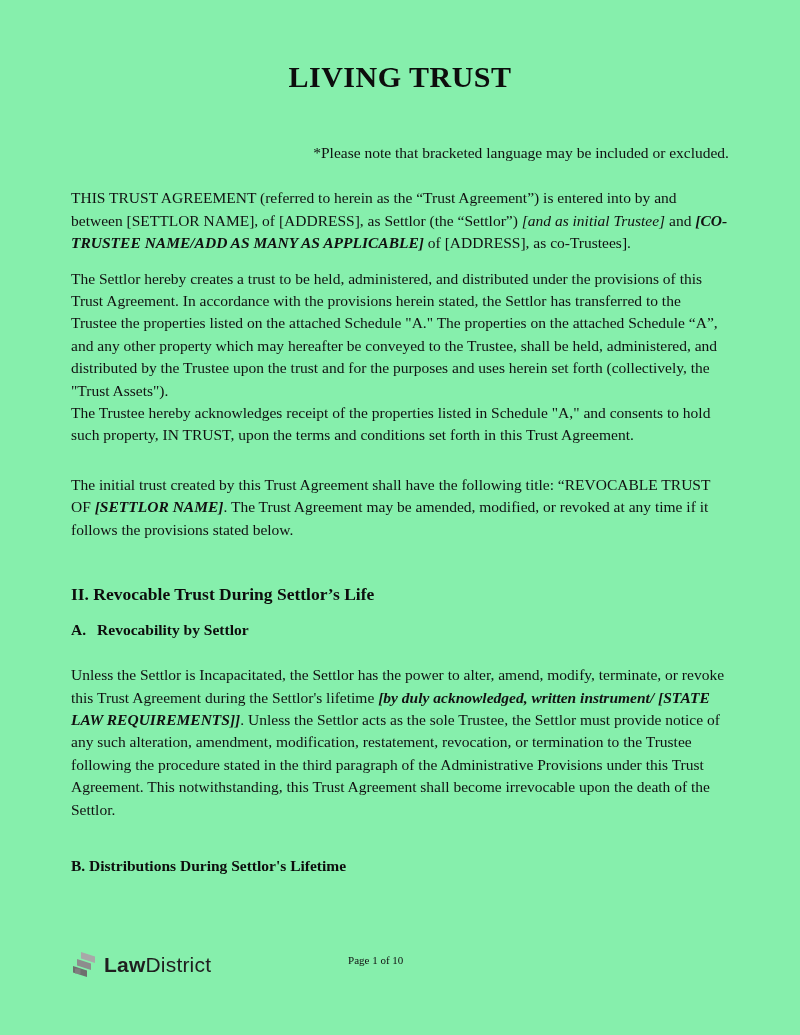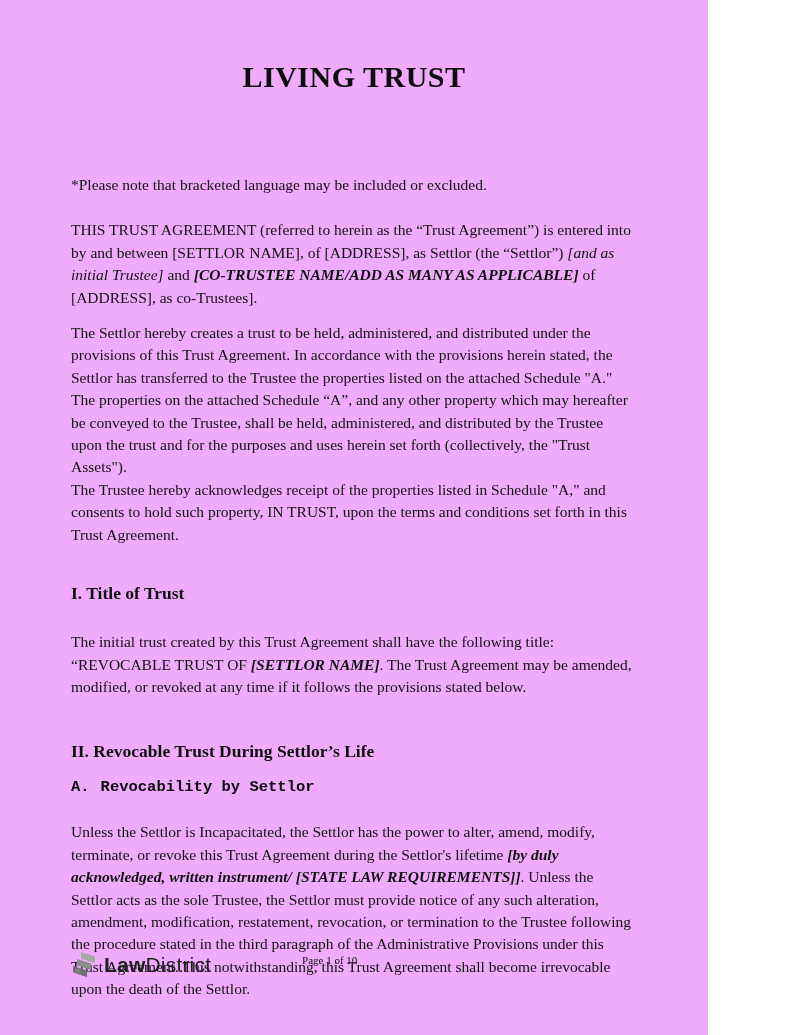--- a/index.html
+++ b/index.html
@@ -1,20 +1,20 @@
 <!DOCTYPE html>
 <html><head>
 <meta charset="utf-8">
 <style>
   html, body { margin: 0; padding: 0; background: #ffffff; }
   .page {
     position: relative;
-    width: 708px;
+    width: 800px;
     height: 1035px;
-    background: #f0abfc;
+    background: #86efac;
     font-family: "Liberation Serif", serif;
     color: #111111;
     overflow: hidden;
     box-sizing: border-box;
   }
   .content {
     padding: 0 71px;
   }
   .doc-title {
     margin: 0;
@@ -24,21 +24,21 @@
     font-weight: bold;
     letter-spacing: 0.5px;
     color: #0d0d0d;
   }
   .para {
     margin: 0;
     font-size: 15.5px;
     line-height: 22.4px;
     text-align: left;
   }
-  .note { margin-top: 80px; }
+  .note { margin-top: 48px; text-align: right; }
   .agreement { margin-top: 23px; }
   .h-witnesseth {
     margin: 34px 0 0 0;
     font-size: 17px;
     font-weight: normal;
   }
   .h-witnesseth .bold { font-weight: bold; }
   .wit-para-1 { margin-top: 13px; }
   .wit-para-2 { }
   .h-section {
@@ -49,21 +49,21 @@
   }
   .h-section-1 { margin-top: 37px; }
   .sec1-para { margin-top: 27px; }
   .h-section-2 { margin-top: 43px; }
   .h-sub {
     margin: 0;
     font-size: 15.5px;
     font-weight: bold;
     color: #0d0d0d;
   }
-  .h-sub-a { margin-top: 16px; font-family: Liberation Mono, monospace; }
+  .h-sub-a { margin-top: 16px; }
   .h-sub-a .sub-label { margin-right: 11px; }
   .sub-a-para { margin-top: 25px; }
   .h-sub-b { margin-top: 36px; }
   .italic { font-style: italic; text-align: center; }
   .bold-italic { font-style: italic; font-weight: bold; }
   .footer {
     position: absolute;
     left: 71px;
     right: 71px;
     top: 946px;
@@ -105,21 +105,20 @@
 
     <p class="para note">*Please note that bracketed language may be included or excluded.</p>
 
     <p class="para agreement"><span>THIS TRUST AGREEMENT (referred to herein as the “Trust Agreement”) is entered into by and between [SETTLOR NAME], of [ADDRESS], as Settlor (the “Settlor”) </span><span class="italic">[and as initial Trustee]</span><span> and </span><span class="bold-italic">[CO-TRUSTEE NAME/ADD AS MANY AS APPLICABLE]</span><span> of [ADDRESS], as co-Trustees].</span></p>
 
 
     <p class="para wit-para-1">The Settlor hereby creates a trust to be held, administered, and distributed under the provisions of this Trust Agreement. In accordance with the provisions herein stated, the Settlor has transferred to the Trustee the properties listed on the attached Schedule "A." The properties on the attached Schedule “A”, and any other property which may hereafter be conveyed to the Trustee, shall be held, administered, and distributed by the Trustee upon the trust and for the purposes and uses herein set forth (collectively, the "Trust Assets").</p>
 
     <p class="para wit-para-2">The Trustee hereby acknowledges receipt of the properties listed in Schedule "A," and consents to hold such property, IN TRUST, upon the terms and conditions set forth in this Trust Agreement.</p>
 
-    <h2 class="h-section h-section-1">I. Title of Trust</h2>
 
     <p class="para sec1-para"><span>The initial trust created by this Trust Agreement shall have the following title: “REVOCABLE TRUST OF </span><span class="bold-italic">[SETTLOR NAME]</span><span>. The Trust Agreement may be amended, modified, or revoked at any time if it follows the provisions stated below.</span></p>
 
     <h2 class="h-section h-section-2">II. Revocable Trust During Settlor’s Life</h2>
 
     <h3 class="h-sub h-sub-a"><span class="sub-label">A.</span><span>Revocability by Settlor</span></h3>
 
     <p class="para sub-a-para"><span>Unless the Settlor is Incapacitated, the Settlor has the power to alter, amend, modify, terminate, or revoke this Trust Agreement during the Settlor's lifetime </span><span class="bold-italic">[by duly acknowledged, written instrument/ [STATE LAW REQUIREMENTS]]</span><span>. Unless the Settlor acts as the sole Trustee, the Settlor must provide notice of any such alteration, amendment, modification, restatement, revocation, or termination to the Trustee following the procedure stated in the third paragraph of the Administrative Provisions under this Trust Agreement. This notwithstanding, this Trust Agreement shall become irrevocable upon the death of the Settlor.</span></p>
 
     <h3 class="h-sub h-sub-b">B. Distributions During Settlor's Lifetime</h3>

